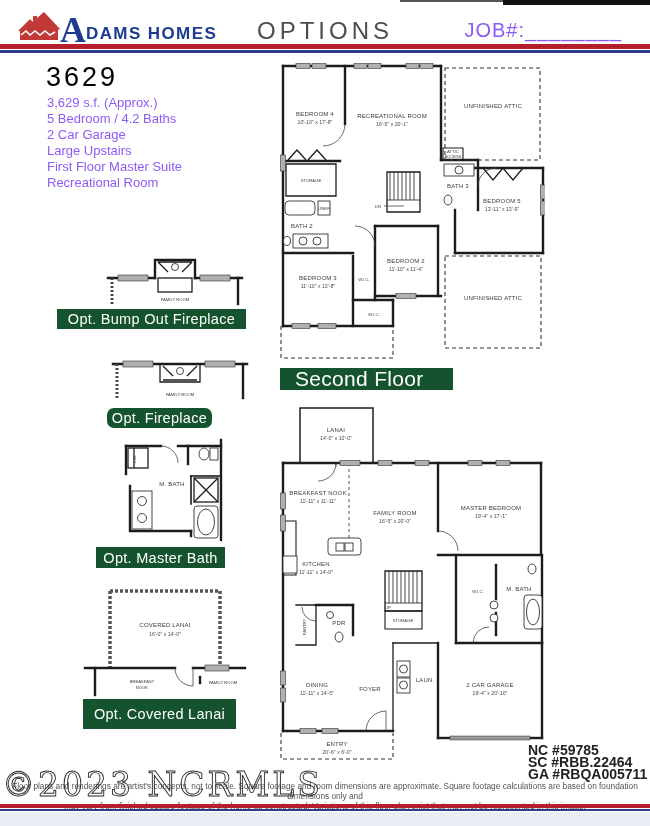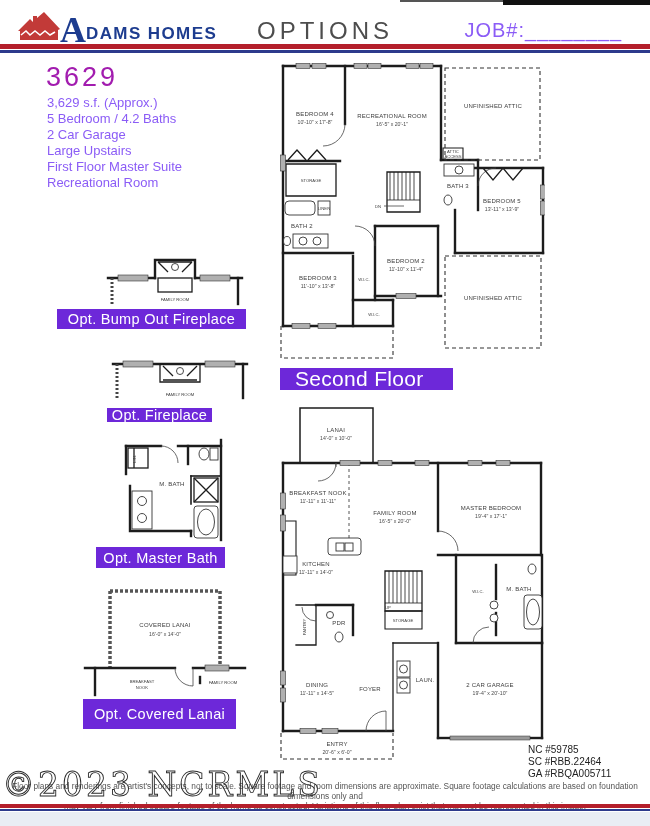--- a/index.html
+++ b/index.html
@@ -11,31 +11,31 @@
   .logo{position:absolute;left:16px;top:9px;width:200px;height:38px;}
   .doc-title{position:absolute;left:0;top:17px;width:650px;text-align:center;
              font-size:24px;letter-spacing:4px;color:#4d4d4d;}
   .job{position:absolute;right:28px;top:19px;font-size:20px;letter-spacing:1px;color:#8b5cf6;}
   .stripe-red{position:absolute;left:0;width:650px;height:5px;background:#b41f2b;}
   .stripe-navy{position:absolute;left:0;width:650px;height:3px;background:#2d3a8c;}
   .hr1{top:44px;} .hn1{top:50px;}
   .hr2{top:804px;height:4px;} .hn2{top:809px;height:2px;}
   .bottom-area{position:absolute;left:0;top:812px;width:650px;height:14px;background:#e9edf4;}
   
-  .model-num{position:absolute;left:46px;top:62px;font-size:27px;letter-spacing:3px;color:#a21caf;}
+  .model-num{position:absolute;left:46px;top:62px;font-size:27px;letter-spacing:3px;color:#000000;}
   .plan-details{position:absolute;left:47px;top:95px;font-size:13px;line-height:16px;color:#8b5cf6;}
   
-  .banner{position:absolute;background:#6d28d9;color:#ffffff;display:flex;align-items:center;
+  .banner{position:absolute;background:#14532d;color:#ffffff;display:flex;align-items:center;
           font-size:14.5px;letter-spacing:.3px;}
   .banner.center{justify-content:center;}
   .banner.floor{font-size:21px;padding-left:15px;}
   .b-secondfloor{left:280px;top:368px;width:158px;height:22px;}
   .b-firstfloor{left:280px;top:763px;width:156px;height:23px;}
   .b-bumpout{left:57px;top:309px;width:189px;height:20px;}
-  .b-fireplace{left:107px;top:408px;width:105px;height:14px;}
+  .b-fireplace{left:107px;top:408px;width:105px;height:20px;border-radius:7px;}
   .b-masterbath{left:96px;top:547px;width:129px;height:21px;}
   .b-lanai{left:83px;top:699px;width:153px;height:30px;}
   
   svg{position:absolute;}
   .sv-second{left:278px;top:60px;}
   .sv-first{left:278px;top:403px;}
   .sv-bump{left:100px;top:254px;}
   .sv-fp{left:105px;top:352px;}
   .sv-mb{left:116px;top:436px;}
   .sv-cl{left:80px;top:583px;}
@@ -44,21 +44,21 @@
   .dash{stroke:#333;stroke-width:1.1;fill:none;stroke-dasharray:4 3;}
   .dashv{stroke:#555;stroke-width:1;fill:none;stroke-dasharray:3 3;}
   .win{fill:#b0b0b0;stroke:#333;stroke-width:.6;}
   .fix{stroke:#333;stroke-width:.9;fill:#fff;}
   .tread{stroke:#1c1c1c;stroke-width:.8;}
   .arc{stroke:#444;stroke-width:.8;fill:none;}
   .rname{font-size:6px;fill:#3c3c3c;text-anchor:middle;letter-spacing:.2px;}
   .rdims{font-size:5.2px;fill:#4a4a4a;text-anchor:middle;}
   .rtiny{font-size:4.2px;fill:#3c3c3c;text-anchor:middle;}
   
-  .license{position:absolute;left:528px;top:744px;font-size:10px;line-height:12px;color:#222;}
+  .license{position:absolute;left:528px;top:744px;font-size:14px;line-height:12px;color:#222;font-weight:bold;}
   .footer{position:absolute;left:0;top:782px;width:650px;text-align:center;font-size:8.3px;
           line-height:9.8px;color:#555;}
   .follow{margin-top:1px;display:flex;justify-content:center;align-items:center;gap:2px;}
   .sicon{display:inline-block;width:8px;height:8px;border-radius:1px;color:#fff;font-size:5.5px;
          line-height:8px;text-align:center;font-weight:bold;overflow:hidden;}
   .wm{position:absolute;left:0;top:764px;}
 </style>
 </head>
 <body>
 

